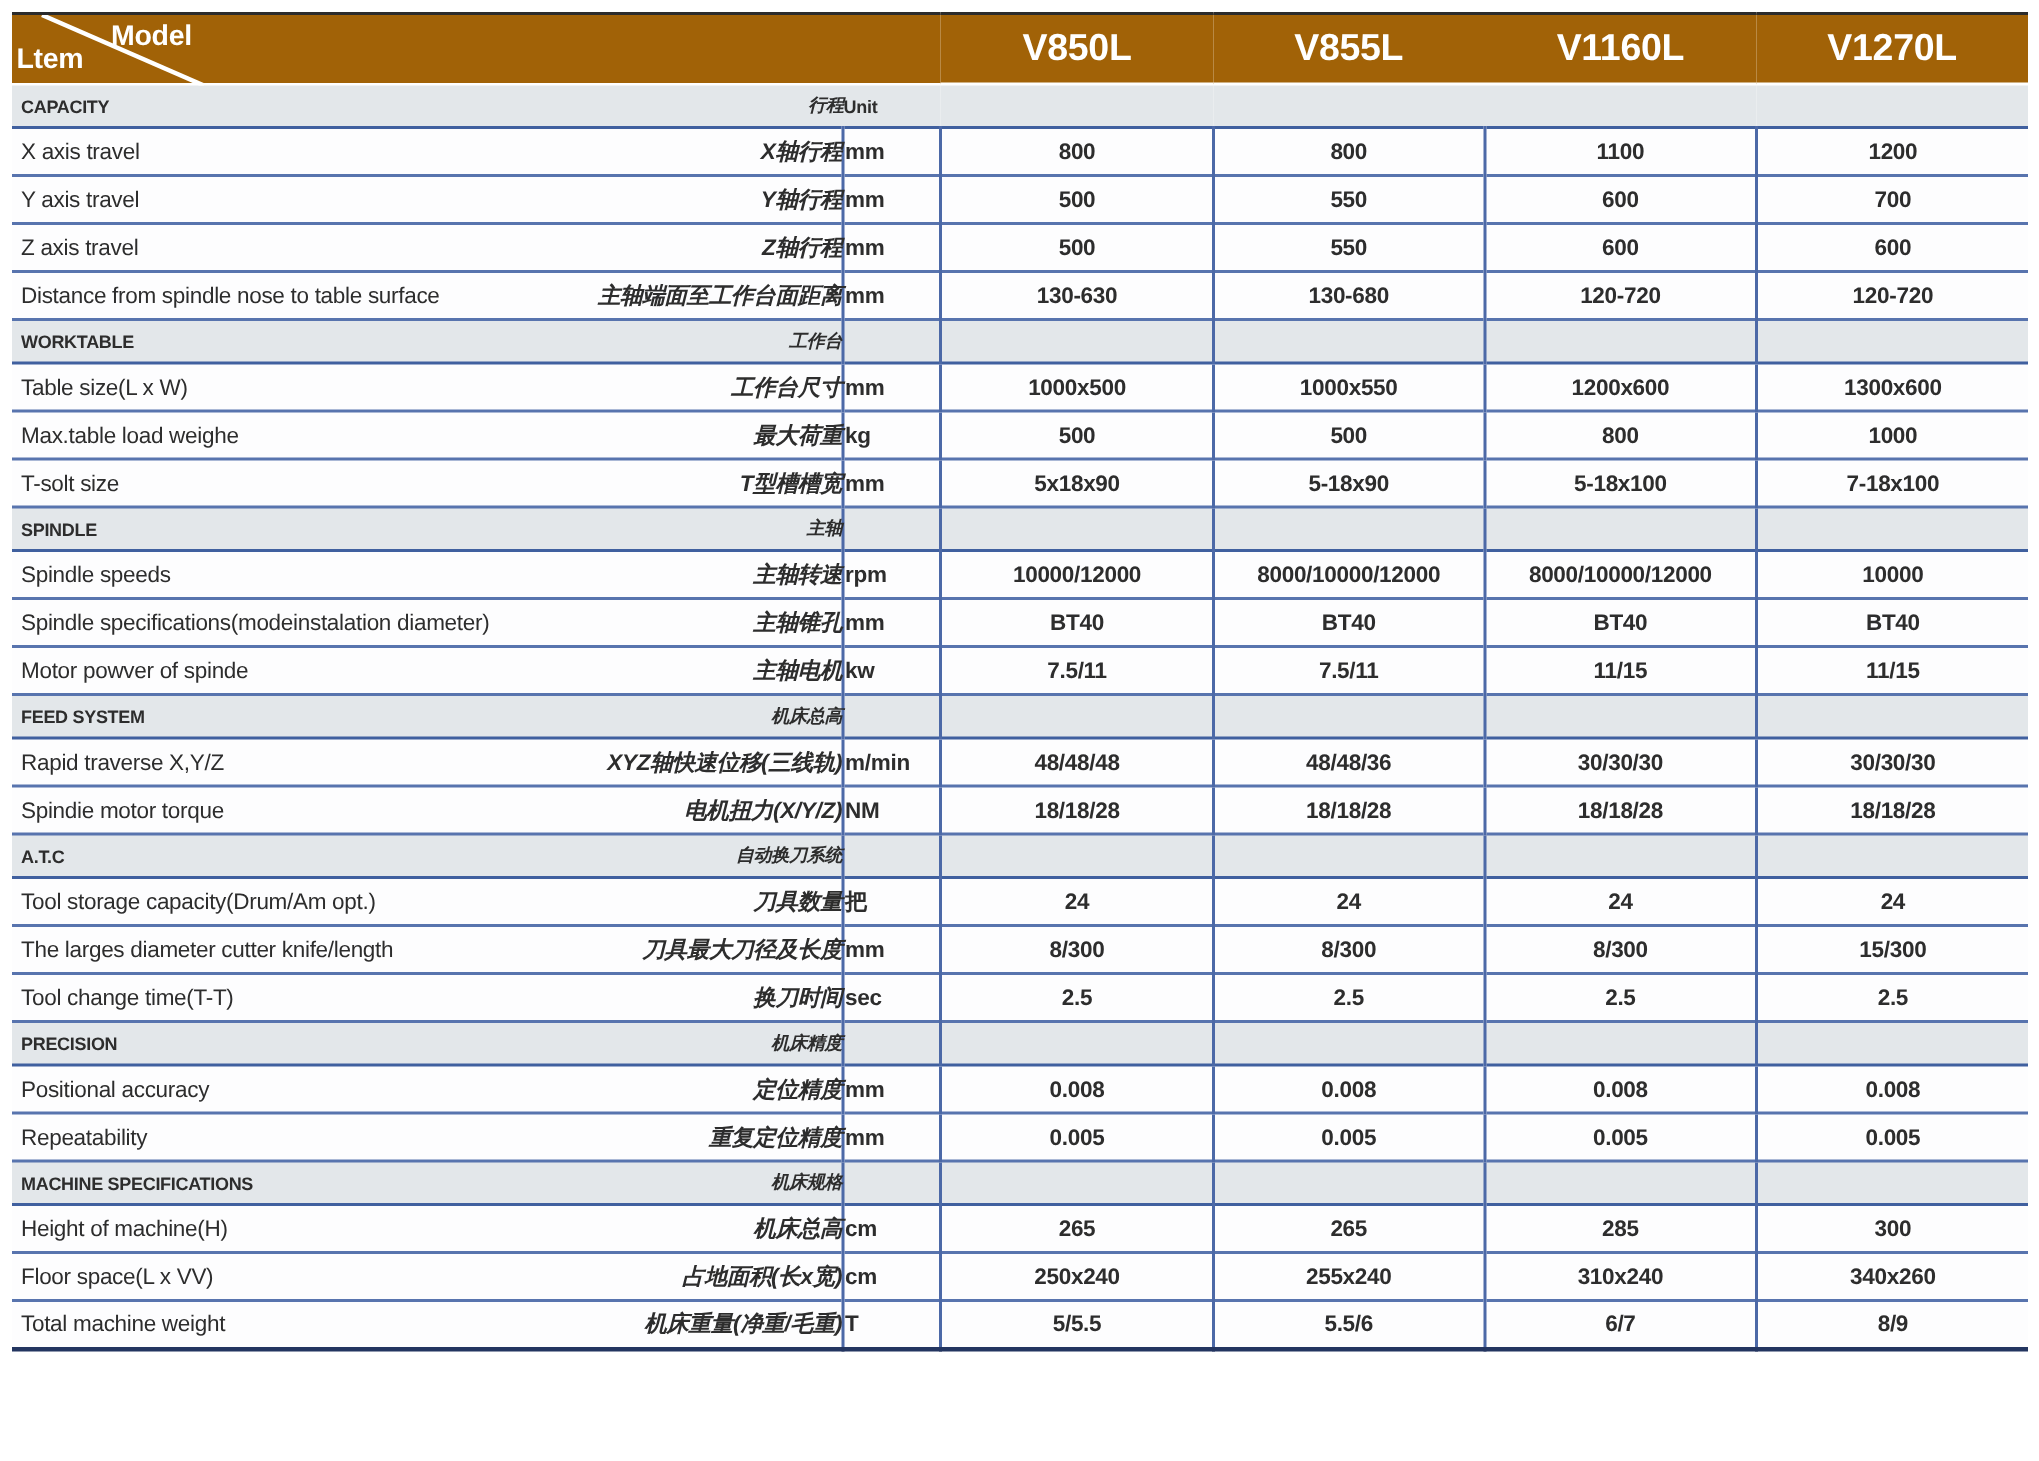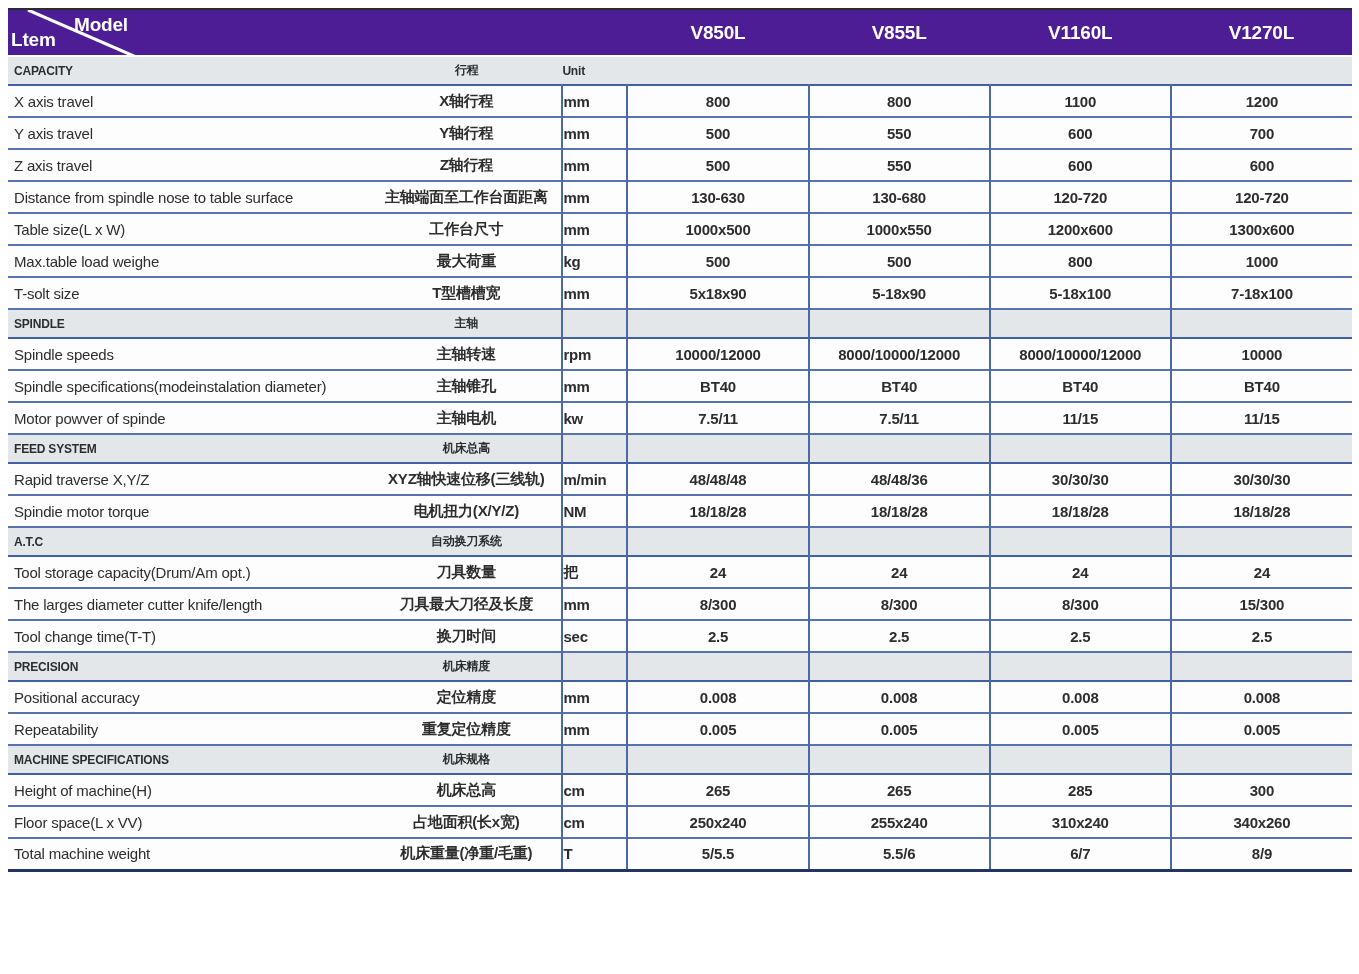--- a/index.html
+++ b/index.html
@@ -14,39 +14,39 @@
   }
   col.c-en   { width:360px; }
   col.c-zh   { width:194px; }
   col.c-unit { width:65px;  }
   col.c-m    { width:181px; }
 
   td { vertical-align:middle; color:#2d2d2d; letter-spacing:-0.2px; }
 
   
   tr.head        { border-bottom:2px solid #ffffff; }
-  tr.head td     { background:#4c1d95; height:47px; }
+  tr.head td     { background:#a16207; height:47px; }
   td.corner      { position:relative; }
   .corner-model  { position:absolute; left:66px; top:4px;
                    color:#fff; font-weight:bold; font-size:19px; }
   .corner-item   { position:absolute; left:3px; bottom:4px;
                    color:#fff; font-weight:bold; font-size:19px; }
   .diag-svg      { position:absolute; left:0; top:0; }
-  td.model-h     { text-align:center; color:#fff; font-weight:bold; font-size:19px; }
+  td.model-h     { text-align:center; color:#fff; font-weight:bold; font-size:25px; }
 
   
   tr.section       { border-top:2px solid #40609f; border-bottom:2px solid #40609f; }
   tr.section td    { background:#e3e7ea; height:29px; font-weight:bold; font-size:12px; }
 
   
   tr.data          { border-bottom:2px solid #5874ae; }
   tr.data td       { background:#fdfdfe; height:32px; font-size:15px; }
 
   td.en   { text-align:left; padding-left:6px;  font-size:15px; }
-  td.zh   { text-align:center; padding-left:3px;  font-weight:bold; }
+  td.zh   { text-align:right; padding-left:3px;  font-weight:bold;font-style:italic; }
   td.unit { text-align:left; }
   tr.data td.unit { font-weight:bold; }
   td.val  { text-align:center; font-weight:bold; font-size:14.5px; }
 
   
   td.vr { border-right:2px solid #4c69a7; }
 </style>
 </head>
 <body>
 
@@ -115,20 +115,29 @@
   <tr class="data">
     <td class="en">Distance from spindle nose to table surface</td>
     <td class="zh vr">主轴端面至工作台面距离</td>
     <td class="unit vr">mm</td>
     <td class="val vr">130-630</td>
     <td class="val vr">130-680</td>
     <td class="val vr">120-720</td>
     <td class="val">120-720</td>
   </tr>
 
+  <tr class="section">
+    <td class="en">WORKTABLE</td>
+    <td class="zh vr">工作台</td>
+    <td class="unit vr"></td>
+    <td class="vr"></td>
+        <td class="vr"></td>
+        <td class="vr"></td>
+        <td></td>
+  </tr>
   <tr class="data">
     <td class="en">Table size(L x W)</td>
     <td class="zh vr">工作台尺寸</td>
     <td class="unit vr">mm</td>
     <td class="val vr">1000x500</td>
     <td class="val vr">1000x550</td>
     <td class="val vr">1200x600</td>
     <td class="val">1300x600</td>
   </tr>
   <tr class="data">

